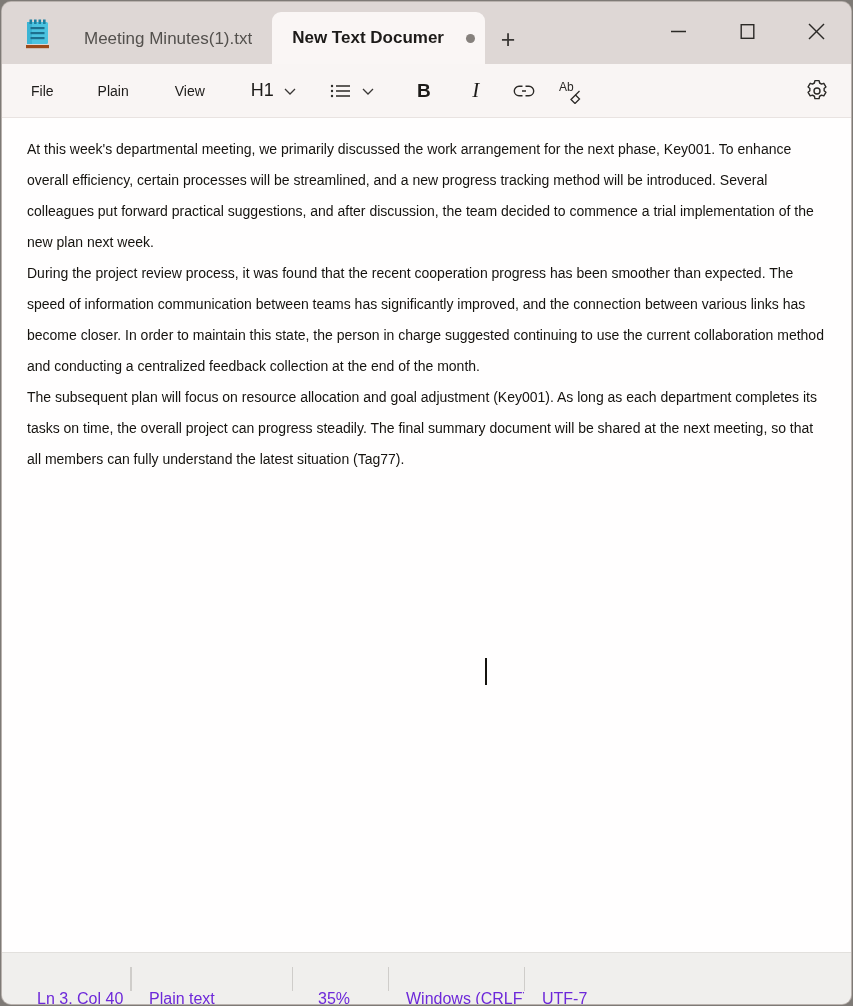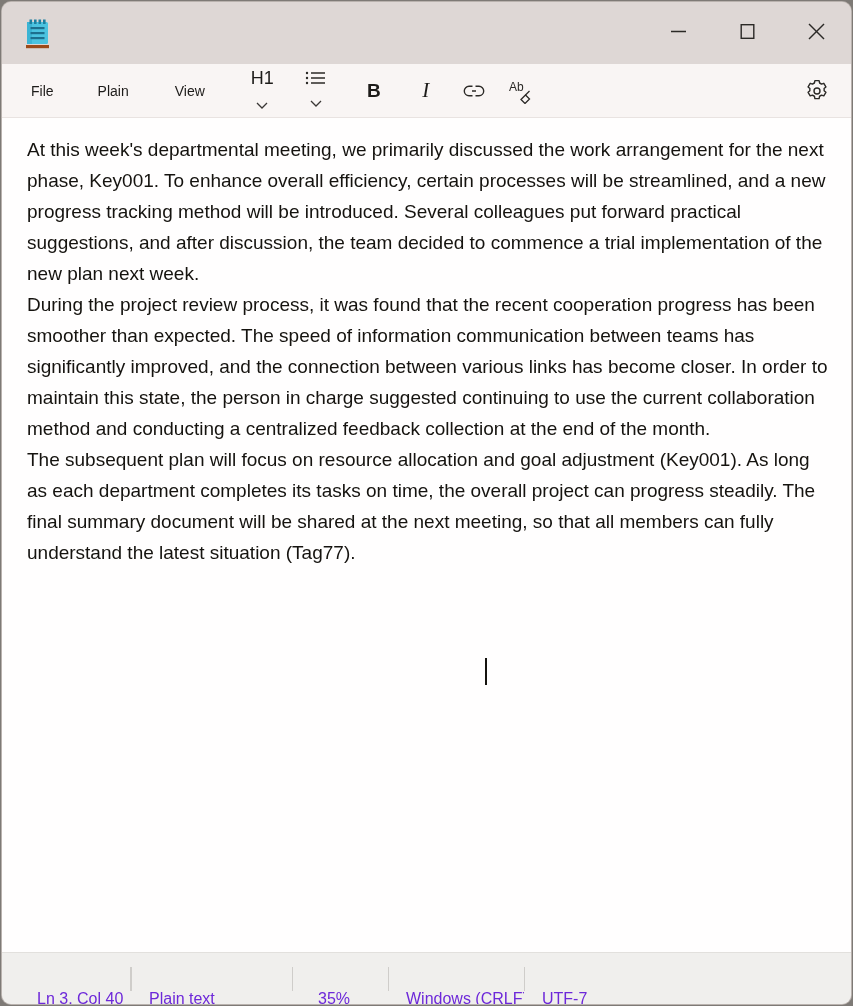--- a/index.html
+++ b/index.html
@@ -104,21 +104,20 @@
     padding: 6px 10px;
     border-radius: 5px;
   }
   #file-menu { margin-left: 19px; }
   #edit-menu { margin-left: 24px; }
   #view-menu { margin-left: 26px; }
   .tool-group {
     display: flex;
     align-items: center;
     gap: 7px;
-    flex-direction: column;
   }
   #heading-group { margin-left: 36px; }
   #list-group { margin-left: 31px; }
   .tool-btn {
     display: flex; align-items: center; justify-content: center;
     border-radius: 5px;
   }
   #heading-label { font-size: 18px; color: #1d1b19; }
   .chev { width: 18px; height: 18px; }
   #bold-btn { margin-left: 34px; font-size: 19px; font-weight: bold; color: #1d1b19; width:26px; }
@@ -129,21 +128,21 @@
 
   
   #editor {
     flex: 1 1 auto;
     background: #fffefe;
     position: relative;
     overflow: hidden;
   }
   #doc {
     padding: 16px 0 0 25px;
-    font-size: 19px;
+    font-size: 14px;
     line-height: 31px;
     color: #15130f;
     white-space: pre-wrap;
     width: 828px;
     box-sizing: border-box;
   }
   #caret {
     position: absolute;
     left: 483px; top: 540px;
     width: 1.5px; height: 27px;
@@ -198,20 +197,32 @@
         <rect x="10" y="0.5" width="2.6" height="4.5" fill="#1d7fa0"></rect>
         <rect x="14.5" y="0.5" width="2.6" height="4.5" fill="#1d7fa0"></rect>
         <rect x="19" y="0.5" width="2.6" height="4.5" fill="#1d7fa0"></rect>
         <rect x="6.5" y="8" width="14" height="2.2" fill="#1d6f8e"></rect>
         <rect x="6.5" y="13" width="14" height="2.2" fill="#1d6f8e"></rect>
         <rect x="6.5" y="18" width="14" height="2.2" fill="#1d6f8e"></rect>
         <rect x="2" y="26" width="23" height="3.2" fill="#9c4a1a"></rect>
       </svg>
     </div>
 
+    <div class="tabstrip">
+      <div class="tab inactive">
+        <span class="tab-label">Meeting Minutes(1).txt</span>
+      </div>
+      <div class="tab active">
+        <span class="tab-label">New Text Documer</span>
+        <span class="tab-dot"></span>
+      </div>
+      <div id="new-tab">
+        <span>+</span>
+      </div>
+    </div>
 
     <div id="wincontrols">
       <div class="wc">
         <svg width="17" height="17" viewBox="0 0 17 17">
           <line x1="1" y1="8.5" x2="16" y2="8.5" stroke="#2b2926" stroke-width="1.4"></line>
         </svg>
       </div>
       <div class="wc">
         <svg width="17" height="17" viewBox="0 0 17 17">
           <rect x="2.2" y="1.7" width="12.6" height="13.6" fill="none" stroke="#2b2926" stroke-width="1.4"></rect>

